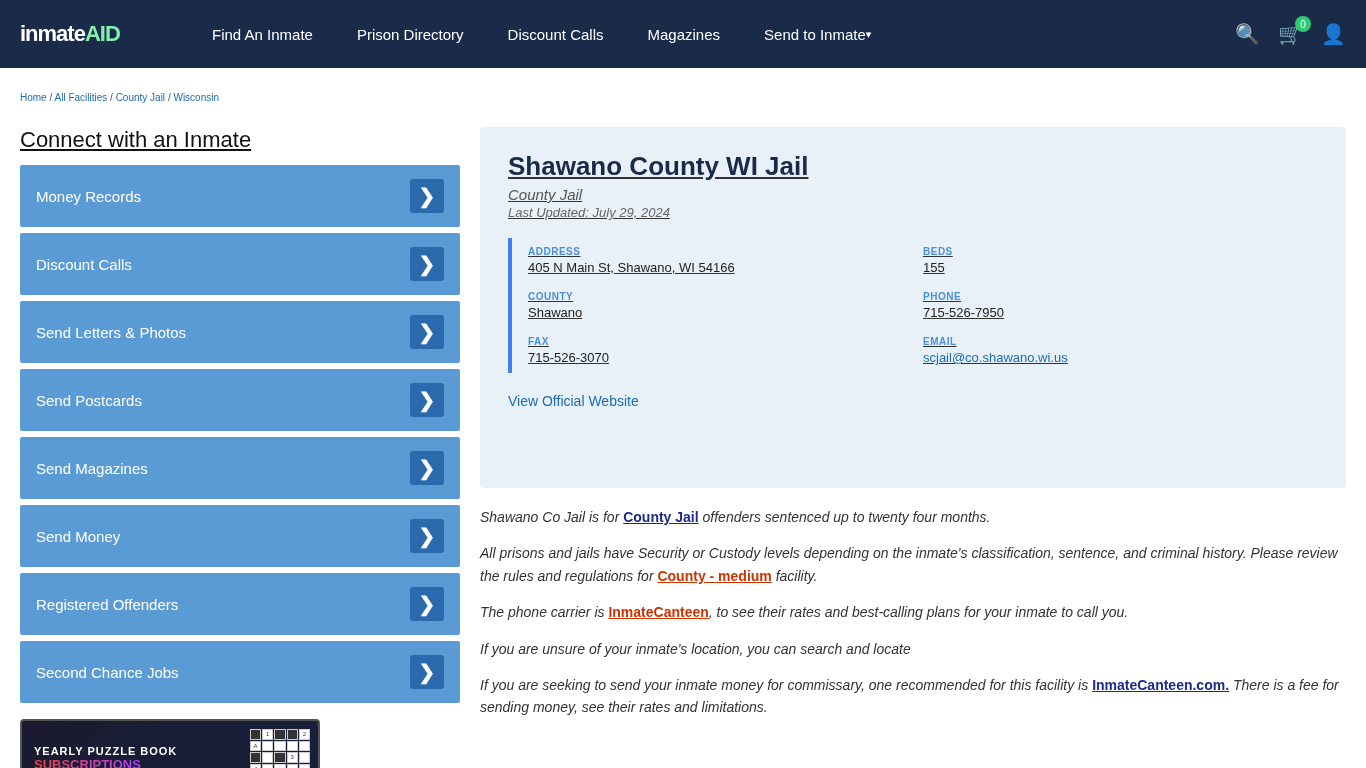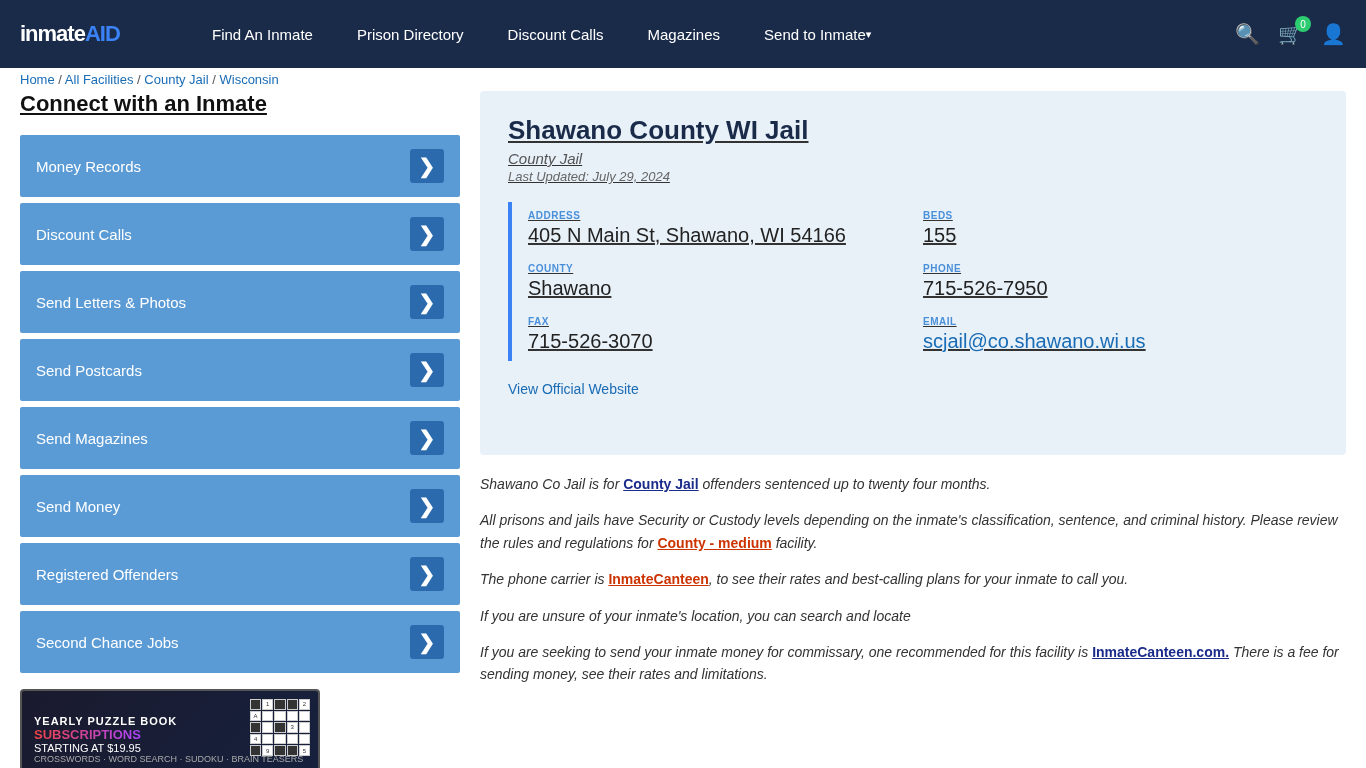--- a/index.html
+++ b/index.html
@@ -18,21 +18,21 @@
       display: flex;
       align-items: center;
       min-width: 140px;
     }
     .logo-text {
       color: #fff;
       font-size: 22px;
       font-weight: bold;
       letter-spacing: -1px;
     }
-    .logo-text span { color: #3b82f6; }
+    .logo-text span { color: #86efac; }
     nav {
       display: flex;
       align-items: center;
       flex: 1;
       gap: 0;
     }
     .nav-item {
       color: #fff;
       font-size: 15px;
       padding: 0 22px;
@@ -65,45 +65,45 @@
       border-radius: 50%;
       width: 16px;
       height: 16px;
       display: flex;
       align-items: center;
       justify-content: center;
     }
 
     
     .breadcrumb {
-      padding: 4px 20px;
-      font-size: 13px;
+      padding: 24px 20px;
+      font-size: 10px;
       color: #1a6cb5;
     }
     .breadcrumb a { color: #1a6cb5; text-decoration: none; }
     .breadcrumb span { color: #555; }
 
     
     .main-content {
       display: flex;
       padding: 0 20px 30px 20px;
       gap: 20px;
       max-width: 1366px;
     }
 
     
     .sidebar {
       width: 440px;
       min-width: 440px;
     }
     .sidebar-title {
       font-size: 22px;
-      font-weight: bold;
+      font-weight: normal;
       text-decoration: underline;
-      margin-bottom: 18px;
+      margin-bottom: 12px;
       color: #111;
     }
     .sidebar-btn {
       display: flex;
       align-items: center;
       justify-content: space-between;
       background: #5b9bd5;
       color: #fff;
       font-size: 15px;
       padding: 14px 16px;
@@ -227,21 +227,21 @@
     .detail-label {
       color: #4a90d9;
       font-size: 10px;
       font-weight: bold;
       text-transform: uppercase;
       letter-spacing: 0.5px;
       margin-bottom: 3px;
     }
     .detail-value {
       color: #222;
-      font-size: 20px;
+      font-size: 13px;
     }
     .detail-value a {
       color: #1a6cb5;
       text-decoration: none;
     }
     .view-website {
       color: #1a6cb5;
       text-decoration: none;
       font-size: 14px;
       display: inline-block;

